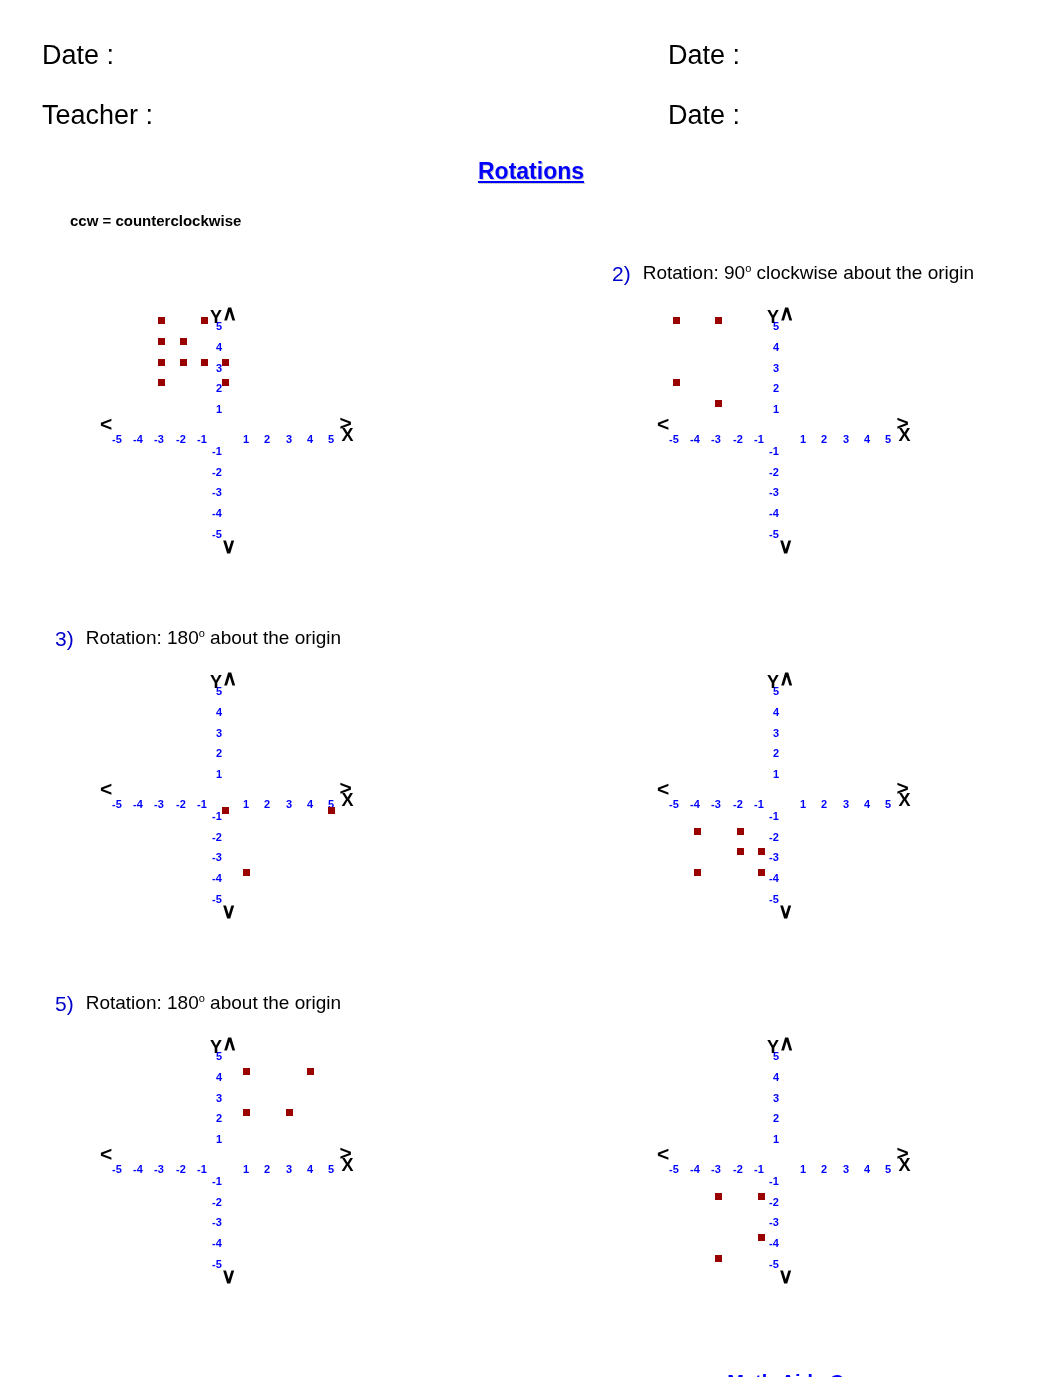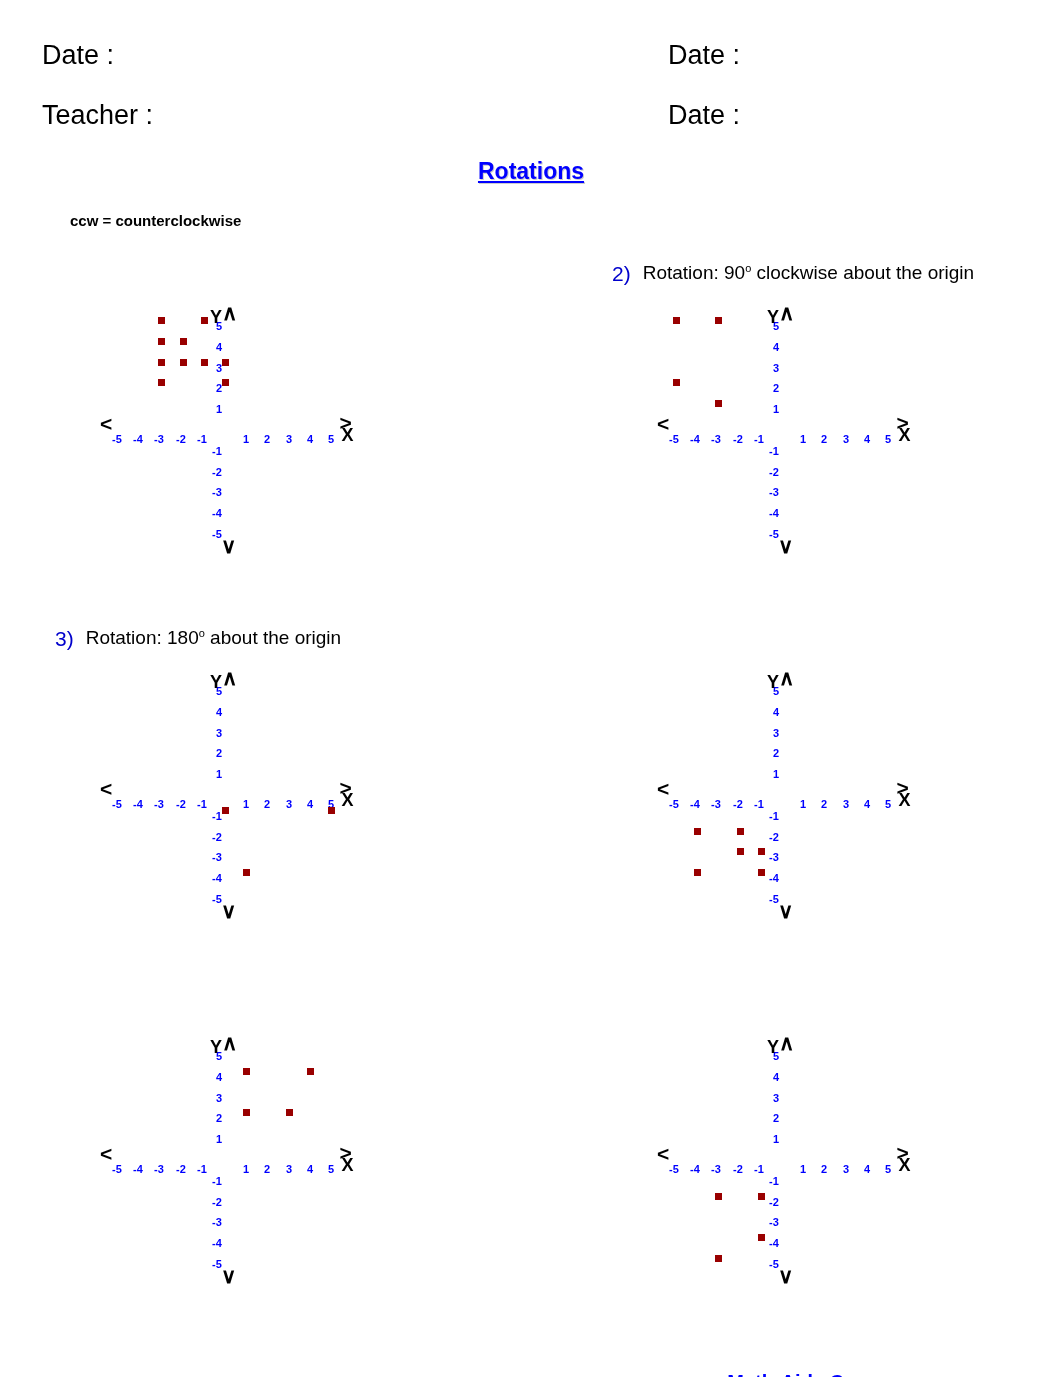--- a/index.html
+++ b/index.html
@@ -320,20 +320,21 @@
           <div class="pt" title="(-4, -2)" style="left: 42px; top: 163px; background: rgb(153, 0, 0);"></div>
           <div class="pt" title="(-2, -2)" style="left: 85px; top: 163px; background: rgb(153, 0, 0);"></div>
           <div class="pt" title="(-2, -3)" style="left: 85px; top: 183px; background: rgb(153, 0, 0);"></div>
           <div class="pt" title="(-1, -3)" style="left: 106px; top: 183px; background: rgb(153, 0, 0);"></div>
           <div class="pt" title="(-4, -4)" style="left: 42px; top: 204px; background: rgb(153, 0, 0);"></div>
           <div class="pt" title="(-1, -4)" style="left: 106px; top: 204px; background: rgb(153, 0, 0);"></div>
         </div>
       </div>
     </div>
     <div class="problem p-col-left p-row-3">
+      <div class="prob-head"><span class="prob-num">5)</span><span class="prob-text">Rotation: 180<sup>o</sup> about the origin</span></div>
       <div class="plane">
         <div class="plane-inner">
           <div class="tick" style="left: 17px; top: 134px;">-5</div>
           <div class="tick" style="left: 38px; top: 134px;">-4</div>
           <div class="tick" style="left: 59px; top: 134px;">-3</div>
           <div class="tick" style="left: 81px; top: 134px;">-2</div>
           <div class="tick" style="left: 102px; top: 134px;">-1</div>
           <div class="tick" style="left: 148px; top: 134px;">1</div>
           <div class="tick" style="left: 169px; top: 134px;">2</div>
           <div class="tick" style="left: 191px; top: 134px;">3</div>

